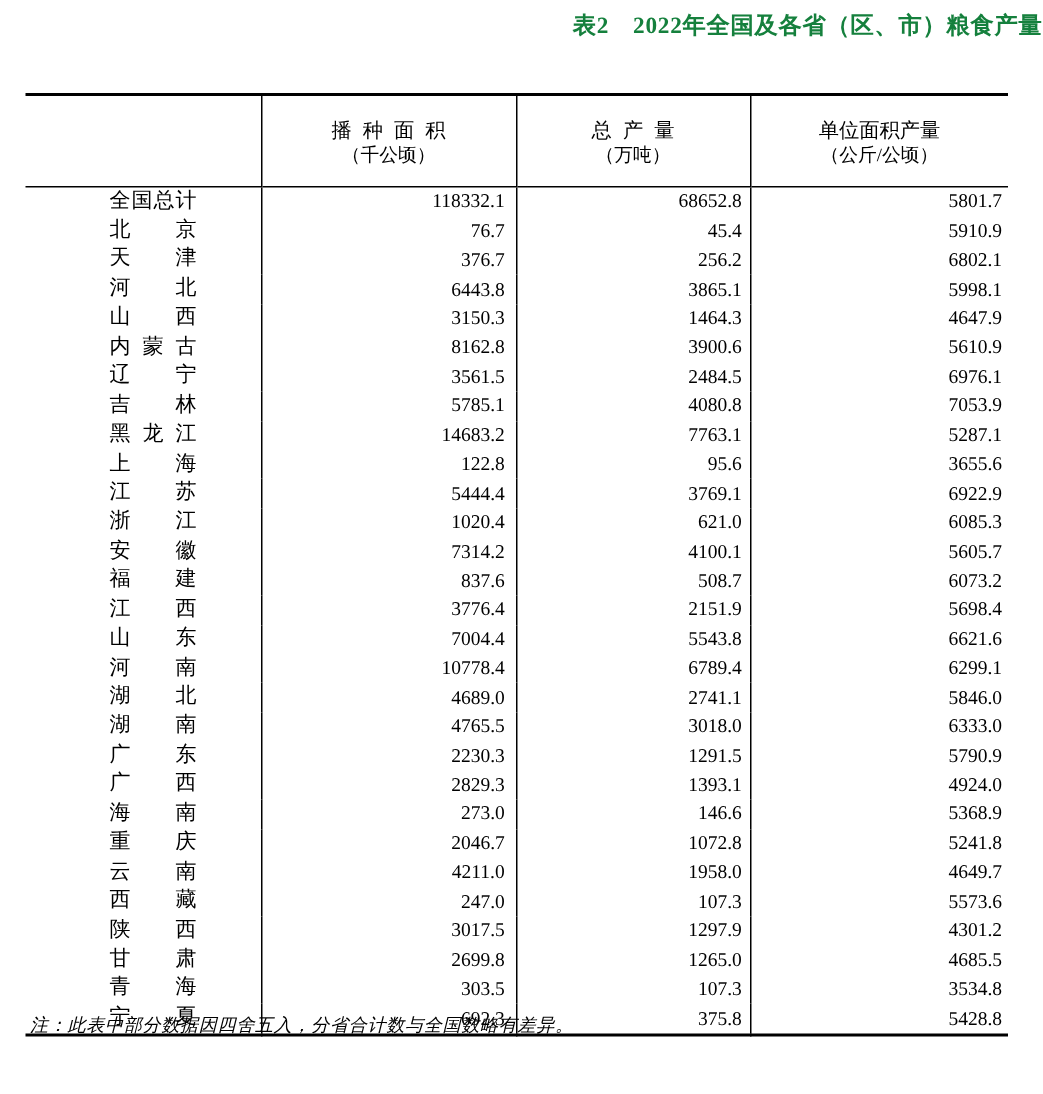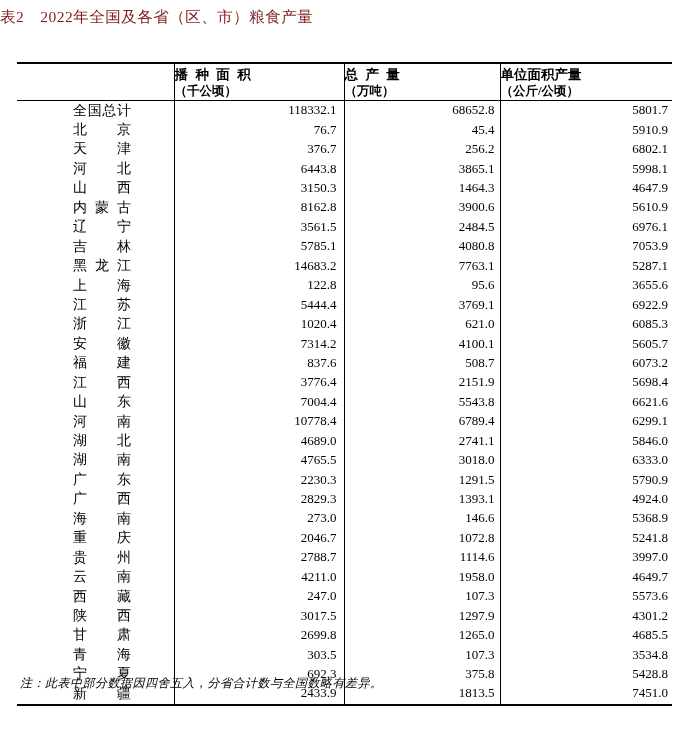--- a/index.html
+++ b/index.html
@@ -12,43 +12,43 @@
     font-family: "Liberation Serif", "DejaVu Serif", serif;
     color: #000000;
   }
   .page {
     position: relative;
     width: 695px;
     height: 729px;
   }
   .title {
     margin-top: 7px;
-    text-align: left;
+    text-align: right;
     font-size: 15.5px;
-    font-weight: normal;
+    font-weight: bold;
     letter-spacing: 0.5px;
-    color: #7f1d1d;
+    color: #15803d;
   }
   table.main {
     position: absolute;
     left: 17px;
     top: 55px;
     width: 655px;
     border-collapse: collapse;
     table-layout: fixed;
     border-top: 2.5px solid #000;
     border-bottom: 2.5px solid #000;
   }
   thead th {
     height: 36px;
     border-bottom: 1.8px solid #000;
-    font-weight: bold;
+    font-weight: normal;
     vertical-align: middle;
-    text-align: left;
-    padding: 0;
+    text-align: center;
+    padding: 12px;
   }
   th.vline, td.vline { border-left: 1.2px solid #000; }
   .h1 {
     font-size: 13.5px;
     word-spacing: 4px;
     line-height: 17px;
   }
   .h2 {
     font-size: 12.5px;
     line-height: 16px;
@@ -251,26 +251,20 @@
           <td class="num vline c2">146.6</td>
           <td class="num vline c3">5368.9</td>
         </tr>
         <tr>
           <td class="name-cell"><span class="pname">重庆</span></td>
           <td class="num vline c1">2046.7</td>
           <td class="num vline c2">1072.8</td>
           <td class="num vline c3">5241.8</td>
         </tr>
         <tr>
-          <td class="name-cell"><span class="pname">贵州</span></td>
-          <td class="num vline c1">2788.7</td>
-          <td class="num vline c2">1114.6</td>
-          <td class="num vline c3">3997.0</td>
-        </tr>
-        <tr>
           <td class="name-cell"><span class="pname">云南</span></td>
           <td class="num vline c1">4211.0</td>
           <td class="num vline c2">1958.0</td>
           <td class="num vline c3">4649.7</td>
         </tr>
         <tr>
           <td class="name-cell"><span class="pname">西藏</span></td>
           <td class="num vline c1">247.0</td>
           <td class="num vline c2">107.3</td>
           <td class="num vline c3">5573.6</td>
@@ -292,24 +286,18 @@
           <td class="num vline c1">303.5</td>
           <td class="num vline c2">107.3</td>
           <td class="num vline c3">3534.8</td>
         </tr>
         <tr>
           <td class="name-cell"><span class="pname">宁夏</span></td>
           <td class="num vline c1">692.3</td>
           <td class="num vline c2">375.8</td>
           <td class="num vline c3">5428.8</td>
         </tr>
-        <tr>
-          <td class="name-cell"><span class="pname">新疆</span></td>
-          <td class="num vline c1">2433.9</td>
-          <td class="num vline c2">1813.5</td>
-          <td class="num vline c3">7451.0</td>
-        </tr>
       </tbody>
   </table>
 
   <div class="note">注：此表中部分数据因四舍五入，分省合计数与全国数略有差异。</div>
 
 </div>
 
 </body></html>

